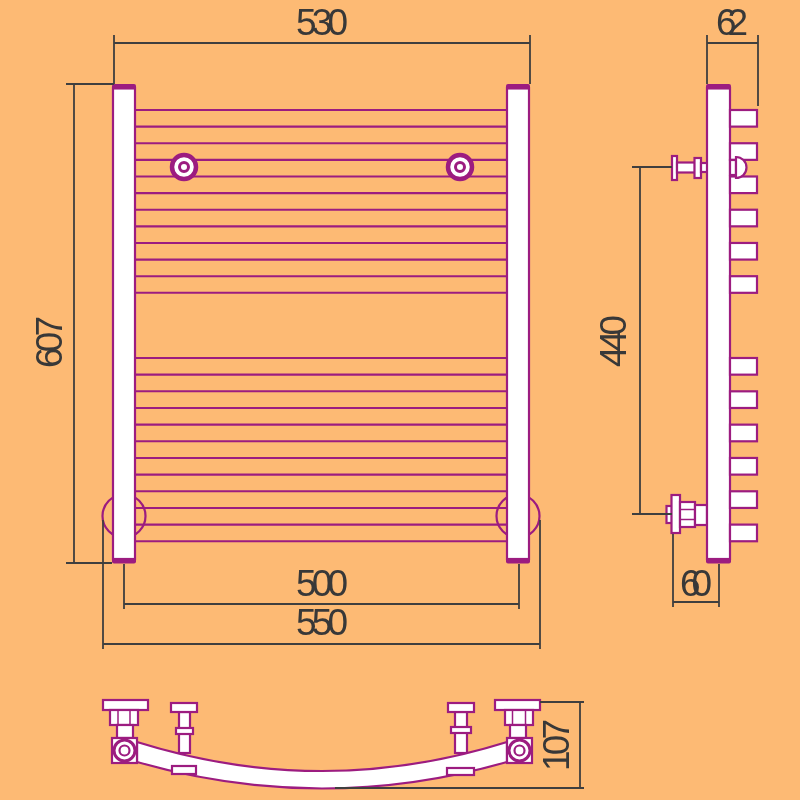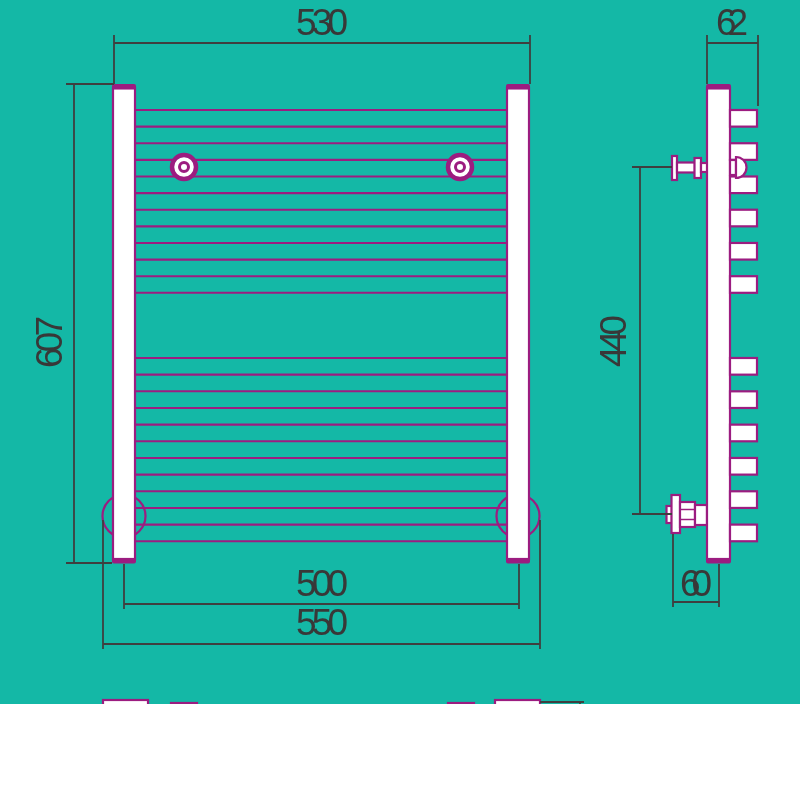--- a/index.html
+++ b/index.html
@@ -1,16 +1,16 @@
 <!DOCTYPE html>
 <html><head>
 <meta charset="utf-8">
 <style>
   html,body{margin:0;padding:0;background:#ffffff;}
-  .page{width:800px;height:704px;position:relative;background:#14b8a6;}
+  .page{width:800px;height:800px;position:relative;background:#fdba74;}
   
   .m  {stroke:#9c1c80;stroke-width:2.2;fill:none;}
   .rail{stroke:#9c1c80;stroke-width:2.1;fill:none;}
   .mth{stroke:#9c1c80;stroke-width:1.5;fill:none;}
   .mw {stroke:#9c1c80;stroke-width:2.2;fill:#ffffff;}
   .mf {fill:#9c1c80;stroke:none;}
   .ring{stroke:#9c1c80;stroke-width:4.5;fill:#ffffff;}
   .ring2{stroke:#9c1c80;stroke-width:3;fill:#ffffff;}
   .vc {stroke:#9c1c80;stroke-width:3;fill:#ffffff;}
   

